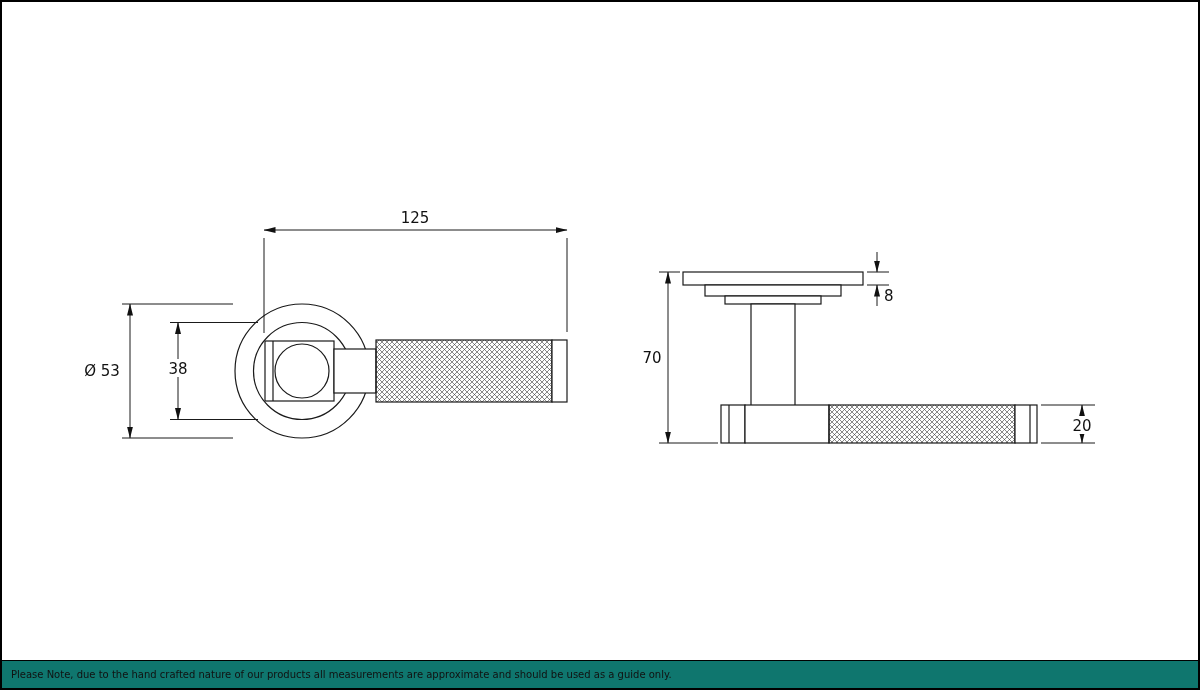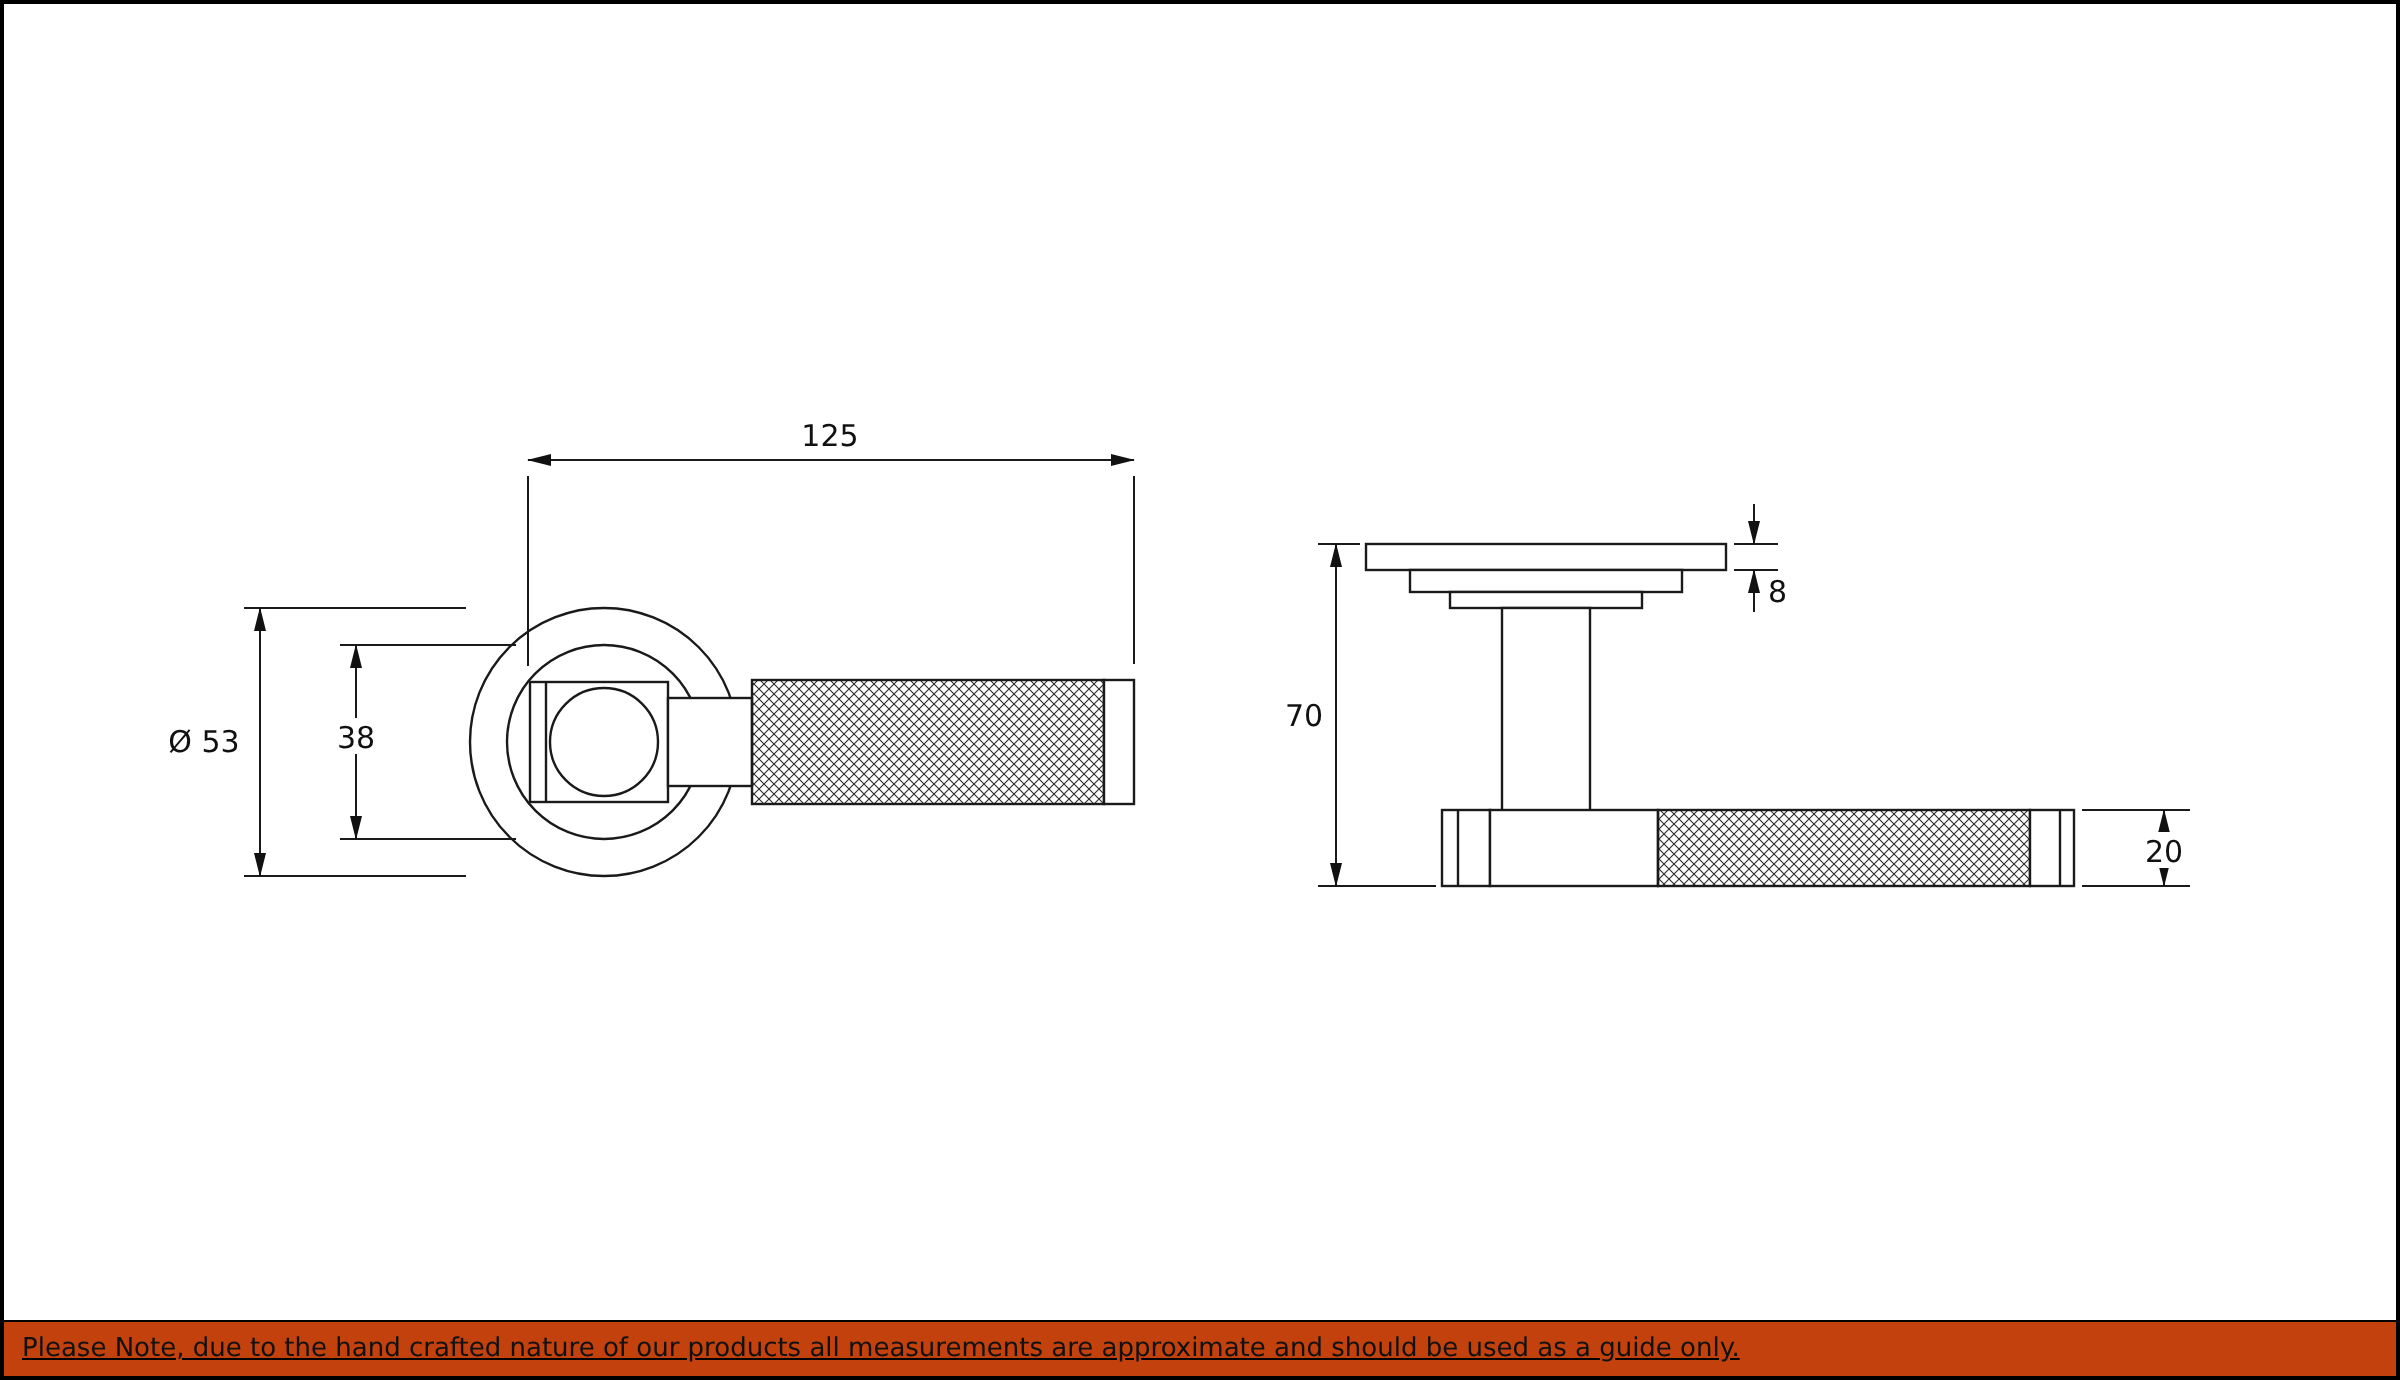--- a/index.html
+++ b/index.html
@@ -3,32 +3,31 @@
 <meta charset="utf-8">
 <style>
   html, body { margin: 0; padding: 0; background: #e8e8e8; }
   .page {
     width: 1200px; height: 690px;
     box-sizing: border-box;
     background: #ffffff;
     border: 2px solid #000;
     display: flex; flex-direction: column;
     font-family: "DejaVu Sans", sans-serif;
-    text-decoration: underline;
   }
   .drawing-area { flex: 1 1 auto; overflow: hidden; }
   svg { display: block; }
   .note-bar {
     flex: 0 0 27px;
     border-top: 1px solid #000;
     display: flex; align-items: center;
     padding-left: 9px;
-    font-size: 13px;
+    font-size: 10px;
     color: #111;
-    background: #c2410c;
+    background: #0f766e;
   }
   .dim-text { font-family: "DejaVu Sans", sans-serif; }
 </style>
 </head>
 <body>
 
 <div class="page">
   <div class="drawing-area">
     <svg width="1196" height="658" viewBox="0 0 1196 658" xmlns="http://www.w3.org/2000/svg">
       <defs>

